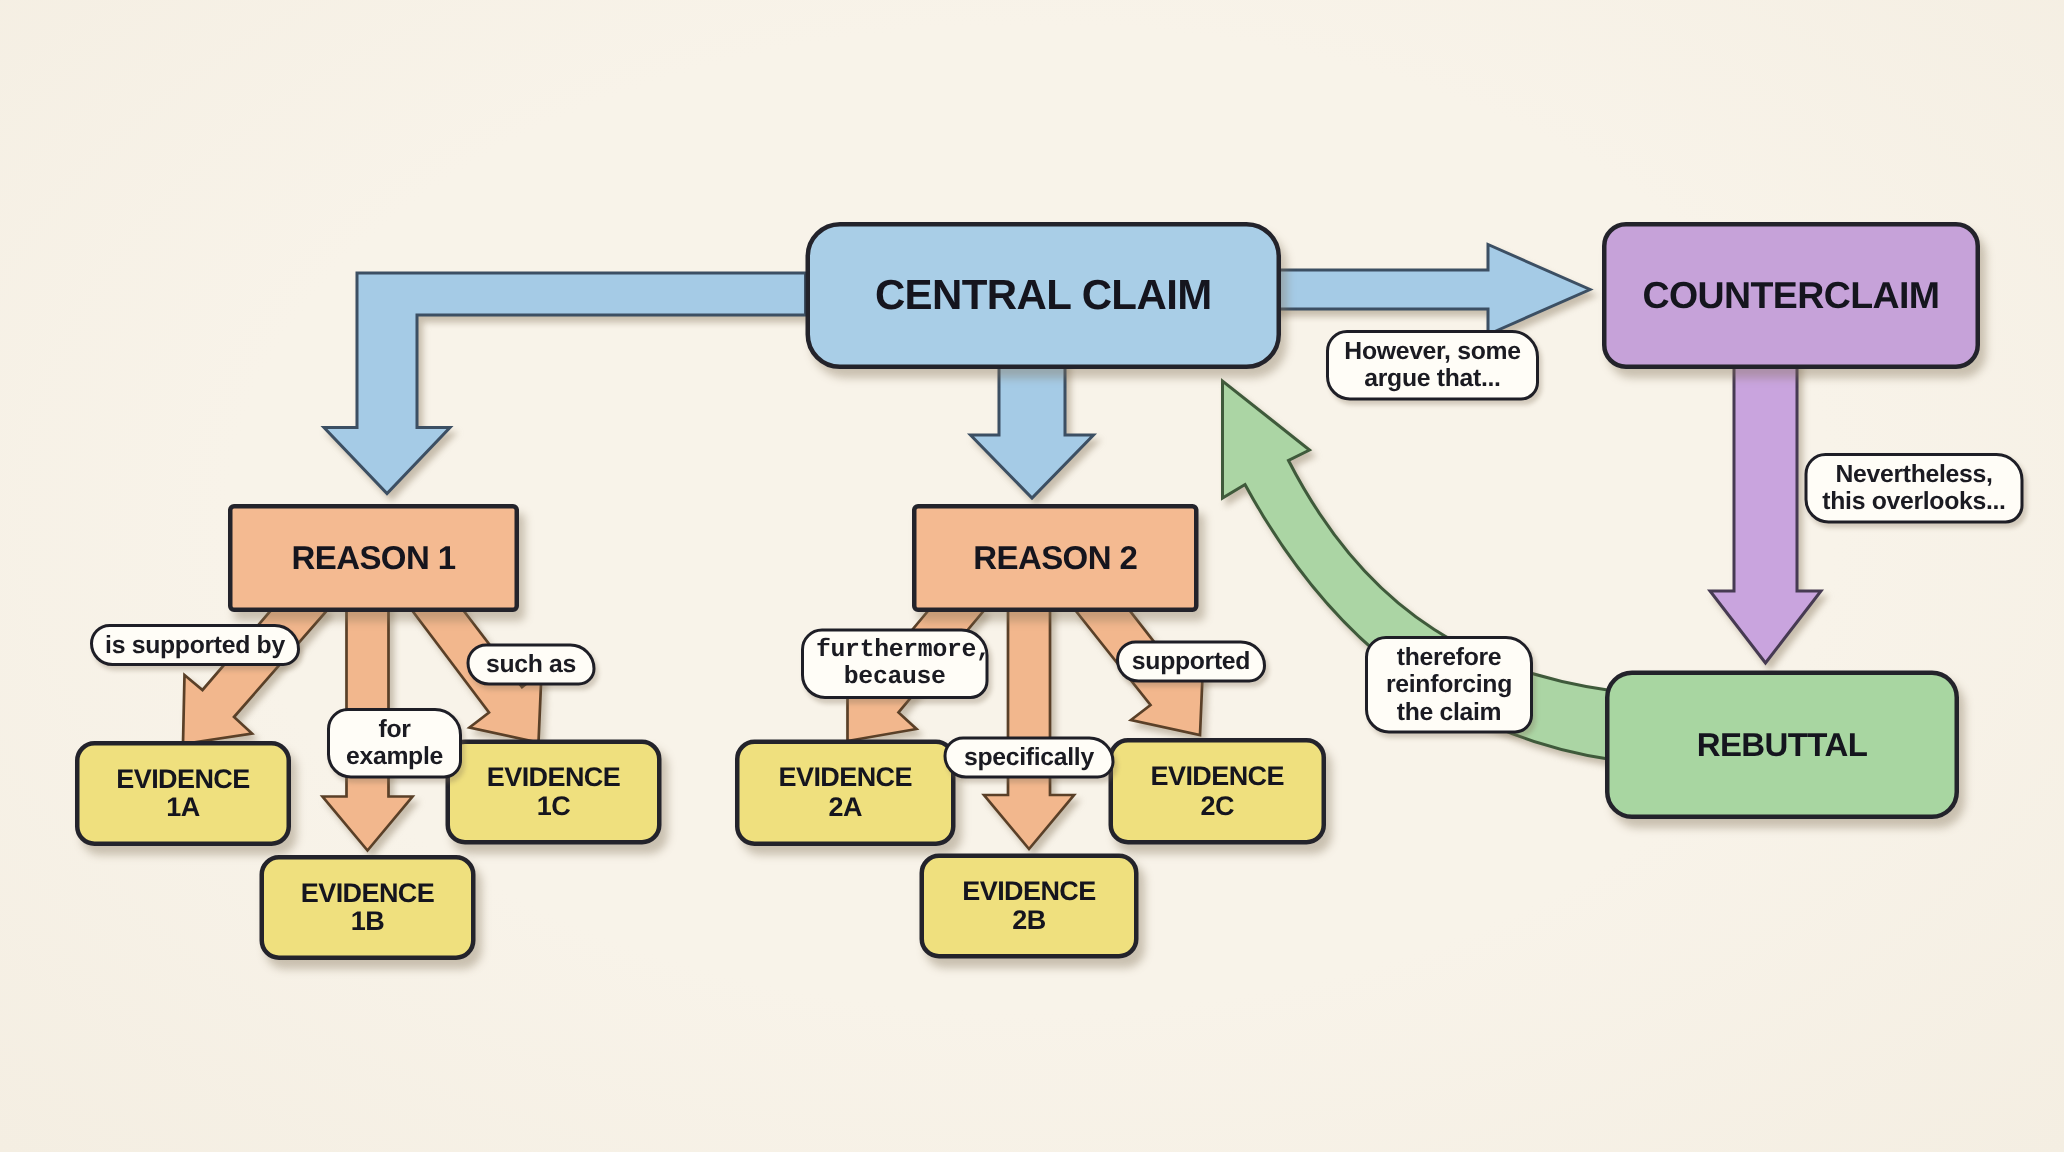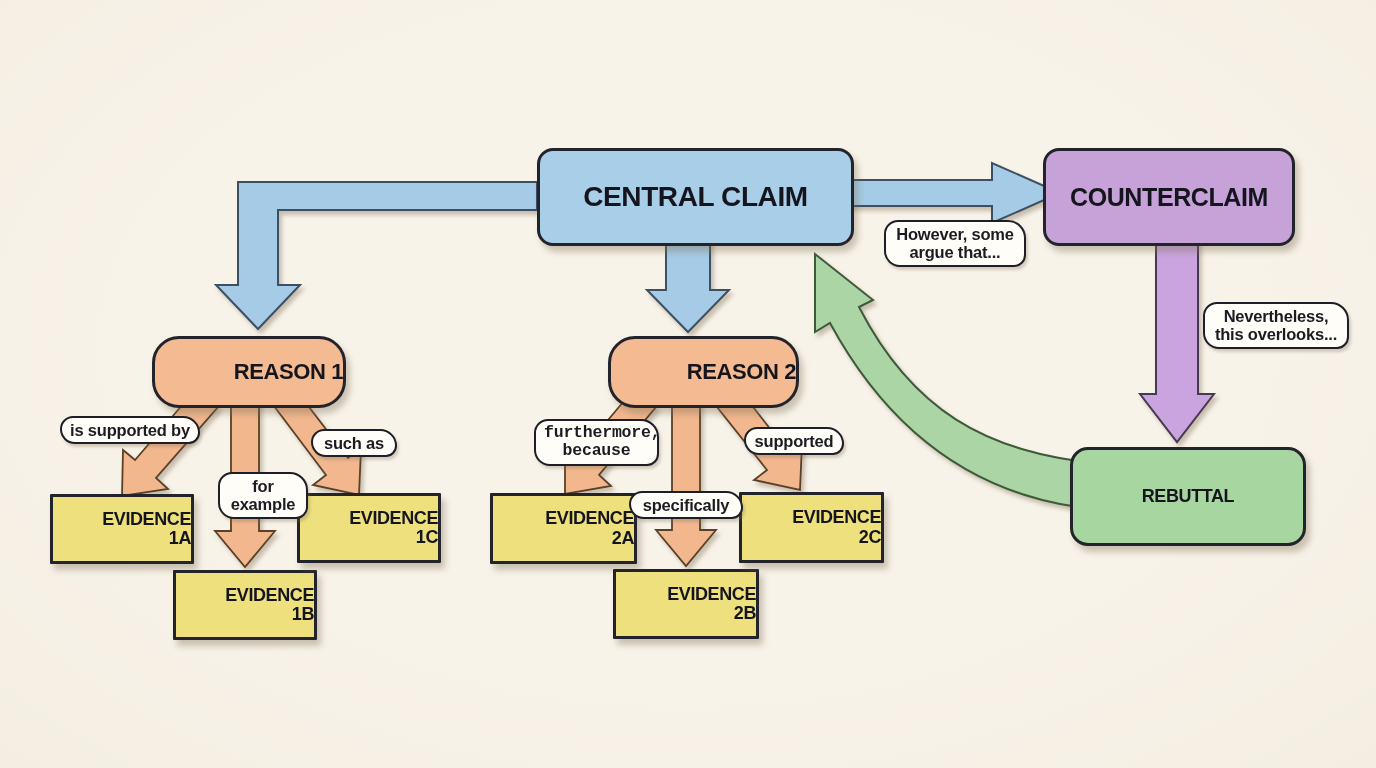--- a/index.html
+++ b/index.html
@@ -12,24 +12,24 @@
     filter:drop-shadow(3px 4px 2px rgba(140,125,100,0.45));}
   .box{
     position:absolute;z-index:2;display:flex;flex-direction:column;
     align-items:center;justify-content:center;
     border:3px solid #23232b;border-radius:16px;
     font-weight:bold;color:#15151e;text-align:center;letter-spacing:-0.4px;
     box-shadow:4px 6px 6px rgba(125,110,85,0.38);
   }
   .box-blue{background:#a9cee7;}
   .box-purple{background:#c6a2d9;}
-  .box-orange{background:#f4ba91;border-radius:27px;align-items:flex-end;}
-  .box-yellow{background:#efe07e;border-radius:1px;align-items:flex-end;}
+  .box-orange{background:#f4ba91;border-radius:4px;}
+  .box-yellow{background:#efe07e;border-radius:13px;}
   .box-green{background:#a8d6a1;border-radius:18px;}
-  .big-label{font-size:28px;}
+  .big-label{font-size:28px;border-radius:23px;}
   .mid-label{font-size:22px;}
   .small-line{font-size:18px;line-height:1.08;}
   .bubble{
     position:absolute;z-index:3;background:#fffdf7;
     border:2.5px solid #1e1e26;border-radius:14px 18px 12px 16px;
     padding:3px 8px;text-align:center;
     font-size:16.5px;font-weight:bold;color:#1b1b22;line-height:1.12;
     letter-spacing:-0.2px;
     box-shadow:2px 3px 3px rgba(125,110,85,0.3);
   }
@@ -57,21 +57,21 @@
 
     <path d="M634,389 L577,457 L565,447 L565,494 L611,486 L599,475 L656,407 Z" stroke="#5a4028" stroke-width="1.8" fill="#f2b78d"></path>
     <path d="M672,400 L672,530 L656,530 L686,566 L716,530 L700,530 L700,400 Z" stroke="#5a4028" stroke-width="1.8" fill="#f2b78d"></path>
     <path d="M717,407 L767,470 L754,480 L800,490 L802,443 L789,453 L739,389 Z" stroke="#5a4028" stroke-width="1.8" fill="#f2b78d"></path>
   </svg>
 
   <div class="box box-blue big-label" style="left:537px;top:148px;width:311px;height:92px;">
     <span>CENTRAL CLAIM</span>
   </div>
 
-  <div class="box box-purple" style="left:1043px;top:148px;width:246px;height:92px;font-size:25px;text-align:center;">
+  <div class="box box-purple" style="left:1068px;top:148px;width:246px;height:92px;font-size:25px;text-align:center;">
     <span>COUNTERCLAIM</span>
   </div>
 
   <div class="box box-orange mid-label" style="left:152px;top:336px;width:188px;height:66px;">
     <span>REASON 1</span>
   </div>
 
   <div class="box box-orange mid-label" style="left:594px;top:336px;width:185px;height:66px;margin-left:14px;">
     <span>REASON 2</span>
   </div>
@@ -99,34 +99,35 @@
   <div class="box box-yellow small-line" style="left:613px;top:569px;width:140px;height:64px;">
     <span>EVIDENCE</span>
     <span>2B</span>
   </div>
 
   <div class="box box-yellow small-line" style="left:739px;top:492px;width:139px;height:65px;">
     <span>EVIDENCE</span>
     <span>2C</span>
   </div>
 
-  <div class="box box-green" style="left:1070px;top:447px;width:230px;height:93px;font-size:18px;">
+  <div class="box box-green" style="left:1070px;top:447px;width:230px;height:93px;font-size:22px;">
     <span>REBUTTAL</span>
   </div>
 
   <div class="bubble" style="left:60px;top:416px;width:120px;">is supported by</div>
 
   <div class="bubble" style="left:197px;top:472px;width:70px;margin-left:21px;">for example</div>
 
   <div class="bubble" style="left:311px;top:429px;width:66px;">such as</div>
 
   <div class="bubble" style="left:534px;top:419px;width:105px;font-family:Liberation Mono, monospace;">furthermore, because</div>
 
   <div class="bubble" style="left:629px;top:491px;width:94px;">specifically</div>
 
   <div class="bubble" style="left:744px;top:427px;width:80px;">supported</div>
 
   <div class="bubble" style="left:884px;top:220px;width:122px;">However, some argue that...</div>
 
   <div class="bubble" style="left:1203px;top:302px;width:126px;">Nevertheless, this overlooks...</div>
 
+  <div class="bubble" style="left:910px;top:424px;width:92px;">therefore reinforcing the claim</div>
 
 </div>
 
 </body></html>

